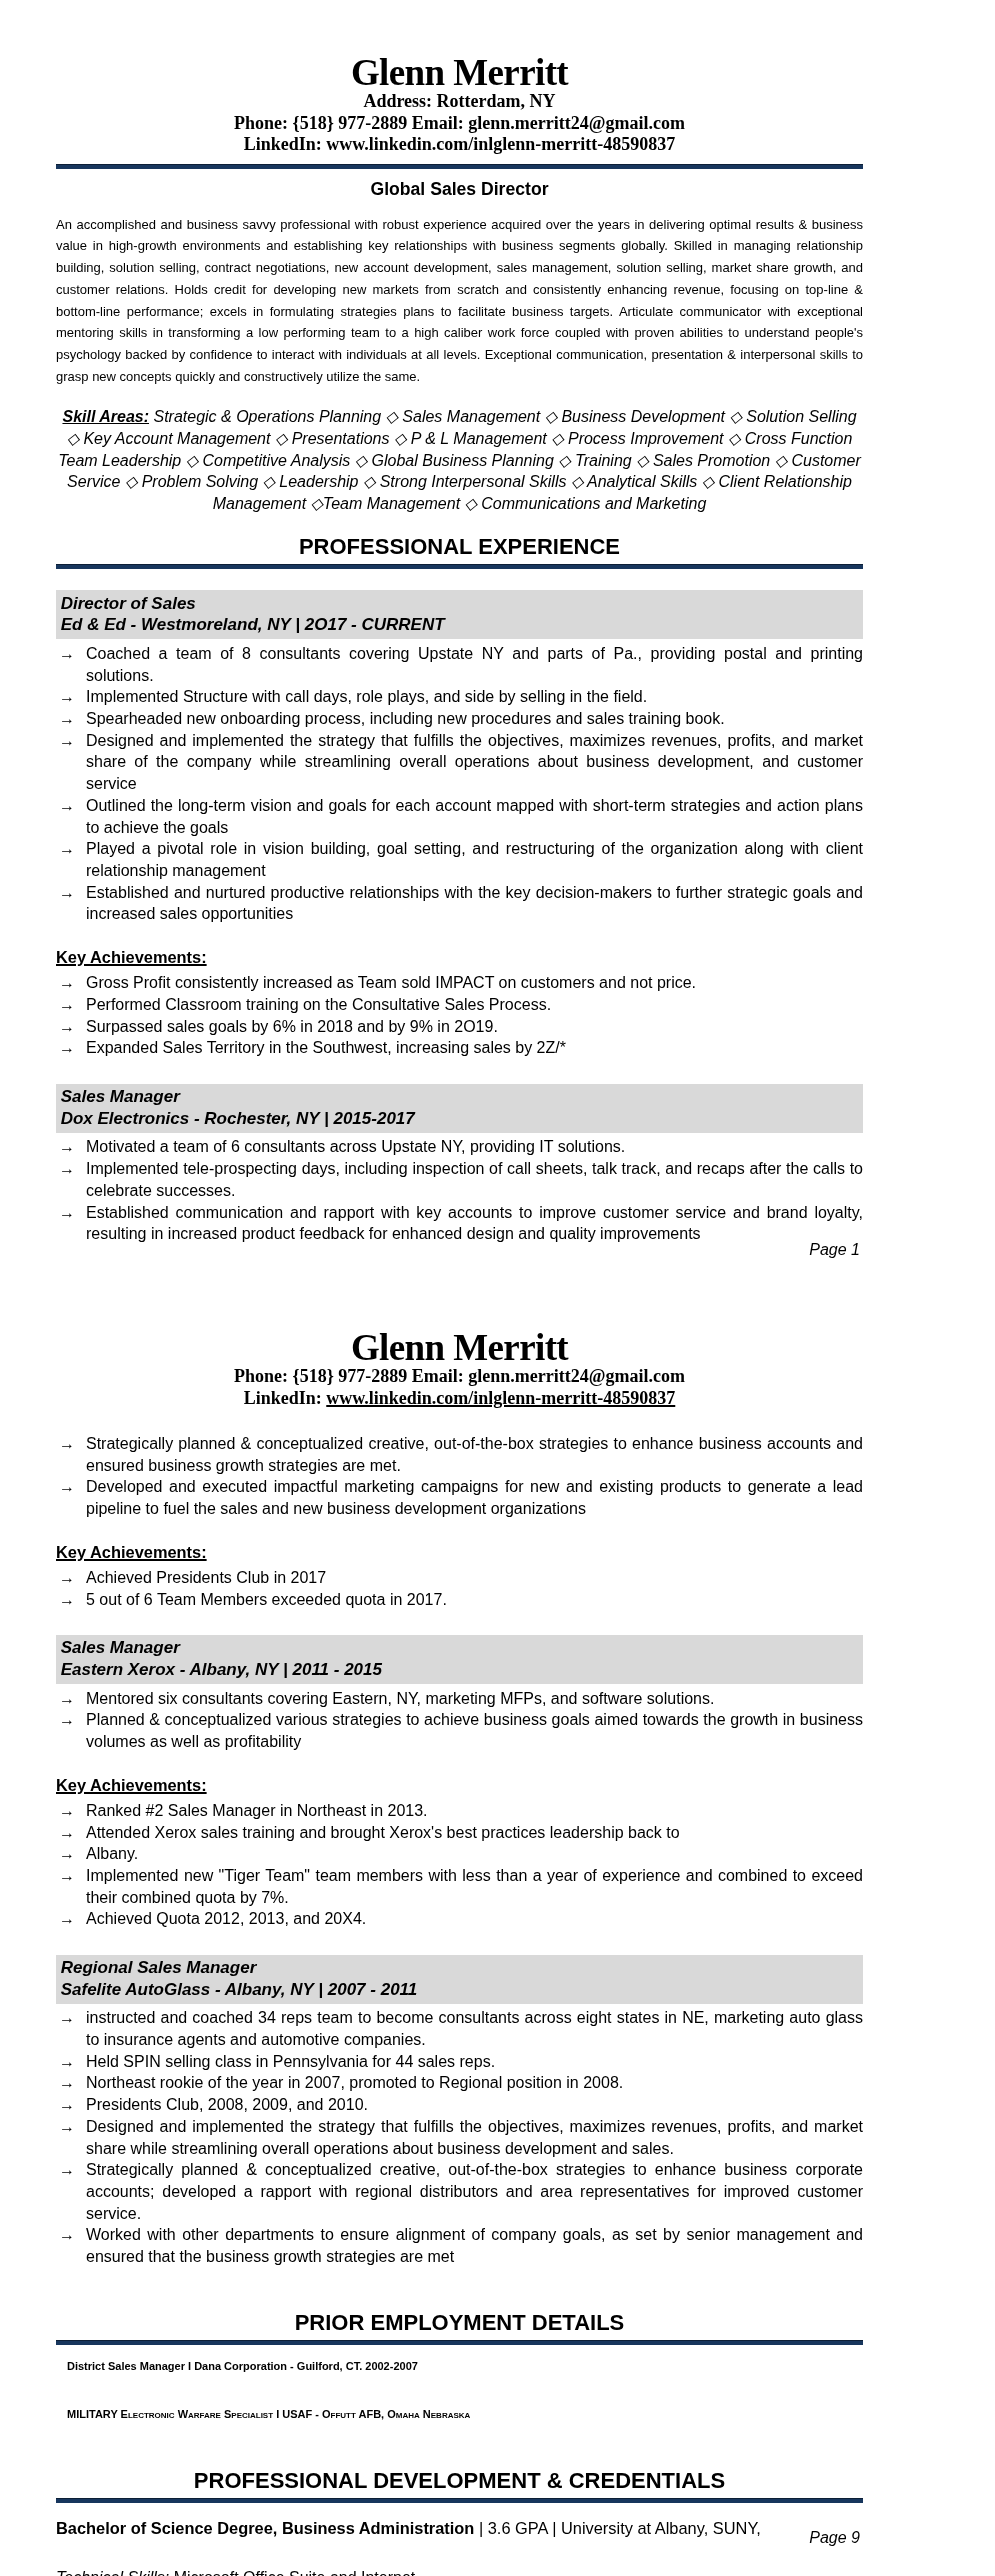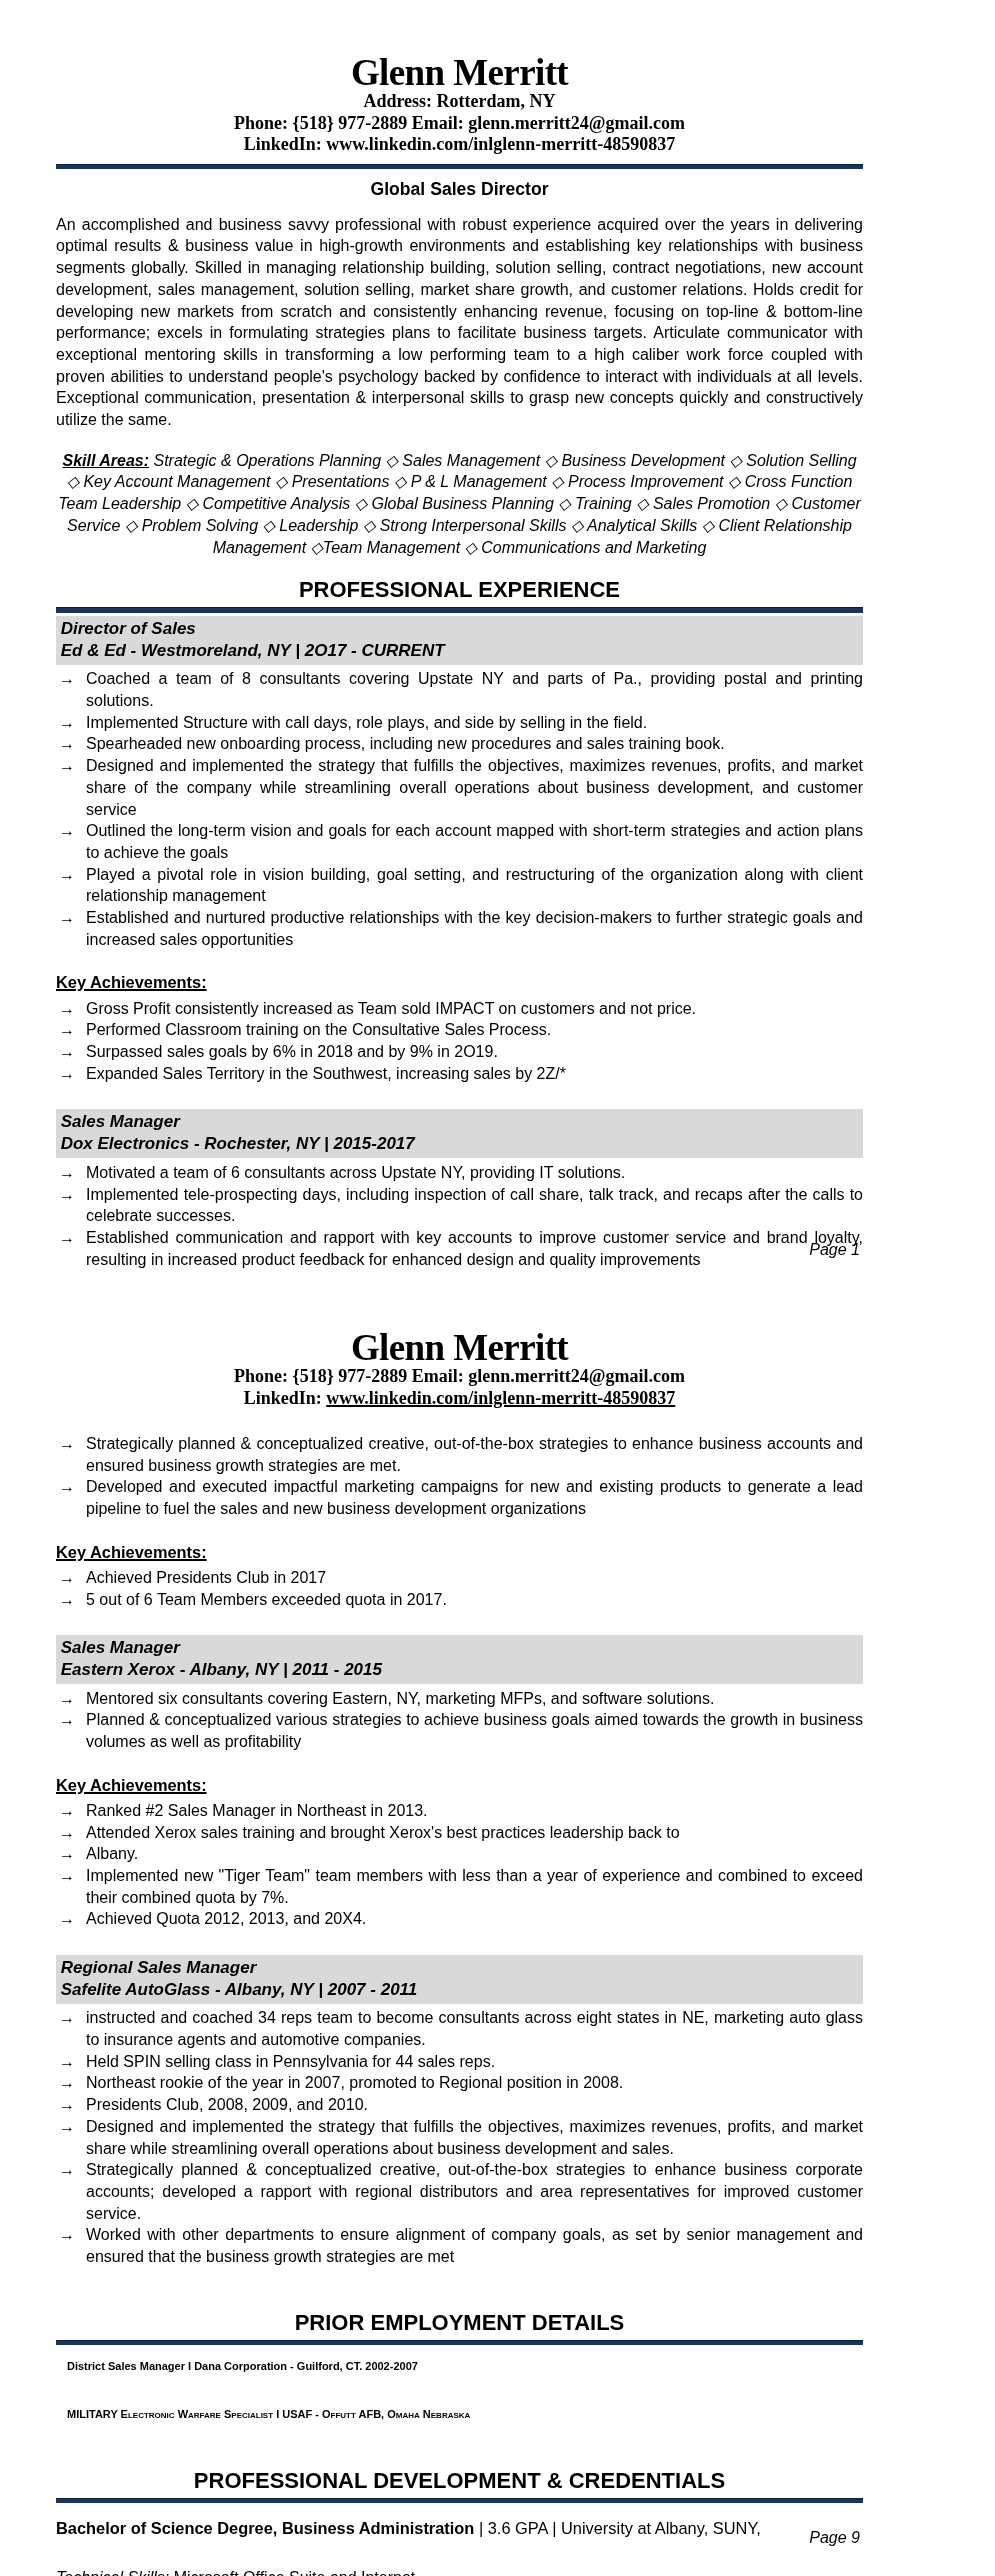--- a/index.html
+++ b/index.html
@@ -54,21 +54,21 @@
     margin-top:10px;
     text-align:center;
     font-weight:bold;
     font-size:17.6px;
     line-height:21.7px;
   }
 
   
   .summary{
     margin-top:13px;
-    font-size:16px;
+    font-size:13px;
     line-height:21.7px;
     text-align:justify;
   }
   .skills{
     margin-top:19px;
     font-size:16px;
     line-height:21.7px;
     text-align:center;
     font-style:italic;
   }
@@ -85,21 +85,21 @@
   }
   .sec-heading + .rule{margin-top:6.4px;}
 
   .jobhead{
     background:var(--jobbg);
     font-weight:bold;
     font-style:italic;
     font-size:17px;
     line-height:21.7px;
     padding:2.3px 5.9px 3.5px 4.7px;
-    margin-top:3px;
+    margin-top:21px;
   }
   .jobhead.gap{margin-top:24.6px;}
 
   .bullets{margin-top:3.5px;}
   .b{
     display:flex;
     font-size:16px;
     line-height:21.7px;
   }
   .b .arr{
@@ -235,21 +235,21 @@
     <div>Sales Manager</div>
     <div>Dox Electronics - Rochester, NY | 2015-2017</div>
   </div>
   <div class="bullets">
     <div class="b">
         <span class="arr">→</span>
         <span class="bt">Motivated a team of 6 consultants across Upstate NY, providing IT solutions.</span>
       </div>
     <div class="b">
         <span class="arr">→</span>
-        <span class="bt">Implemented tele-prospecting days, including inspection of call share, talk track, and recaps after the calls to celebrate successes.</span>
+        <span class="bt">Implemented tele-prospecting days, including inspection of call sheets, talk track, and recaps after the calls to celebrate successes.</span>
       </div>
     <div class="b">
         <span class="arr">→</span>
         <span class="bt">Established communication and rapport with key accounts to improve customer service and brand loyalty, resulting in increased product feedback for enhanced design and quality improvements</span>
       </div>
   </div>
 
   <div class="pagefoot">Page 1</div>
 </div>
 

